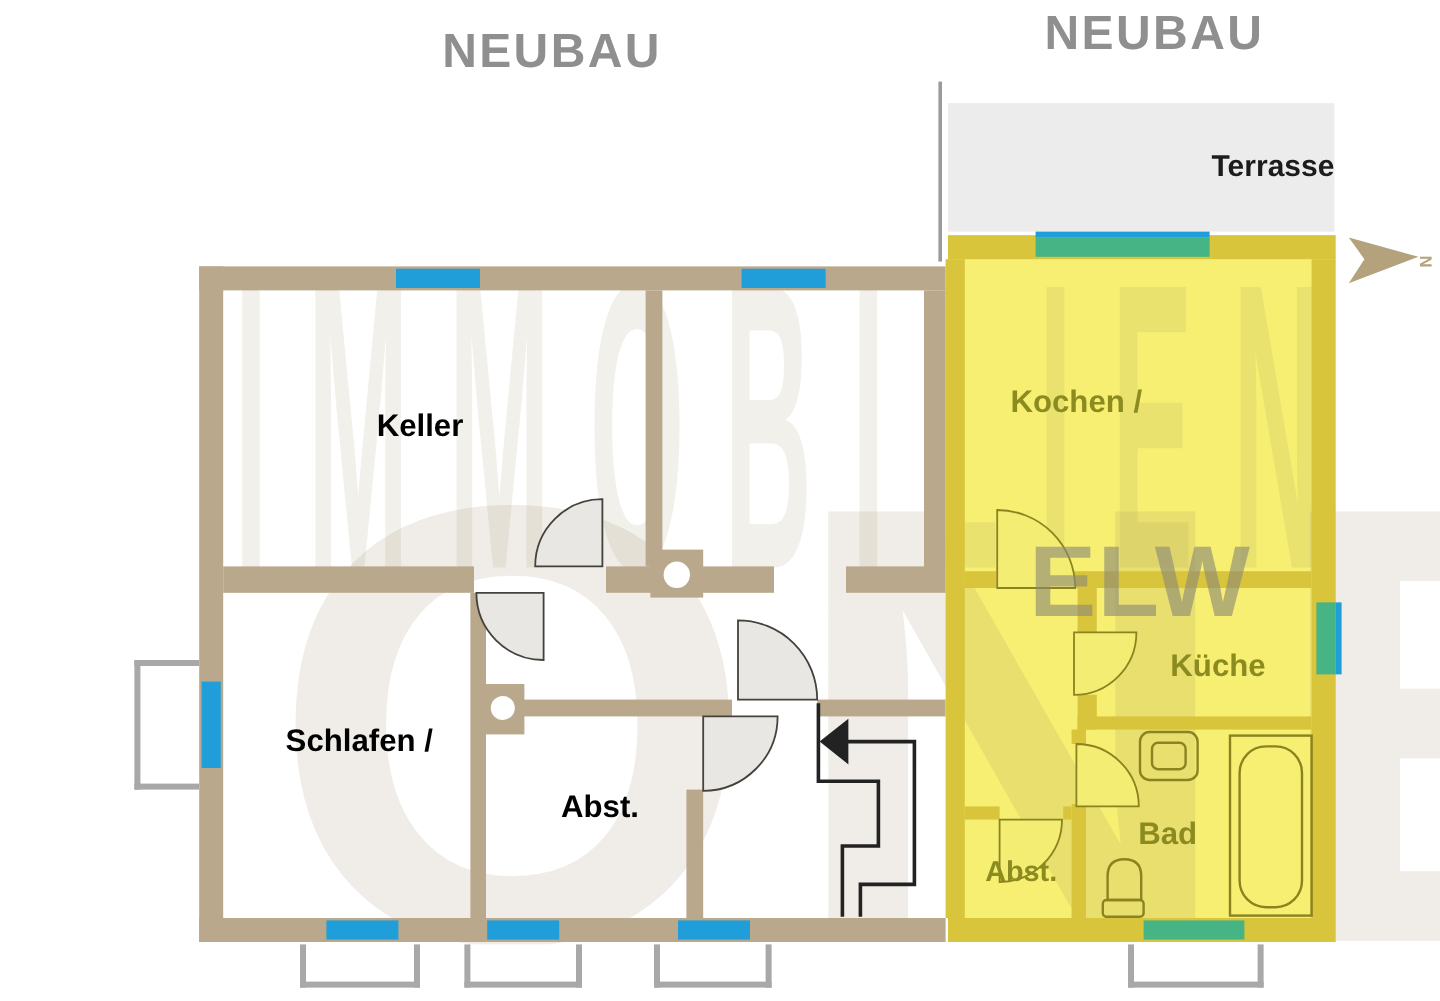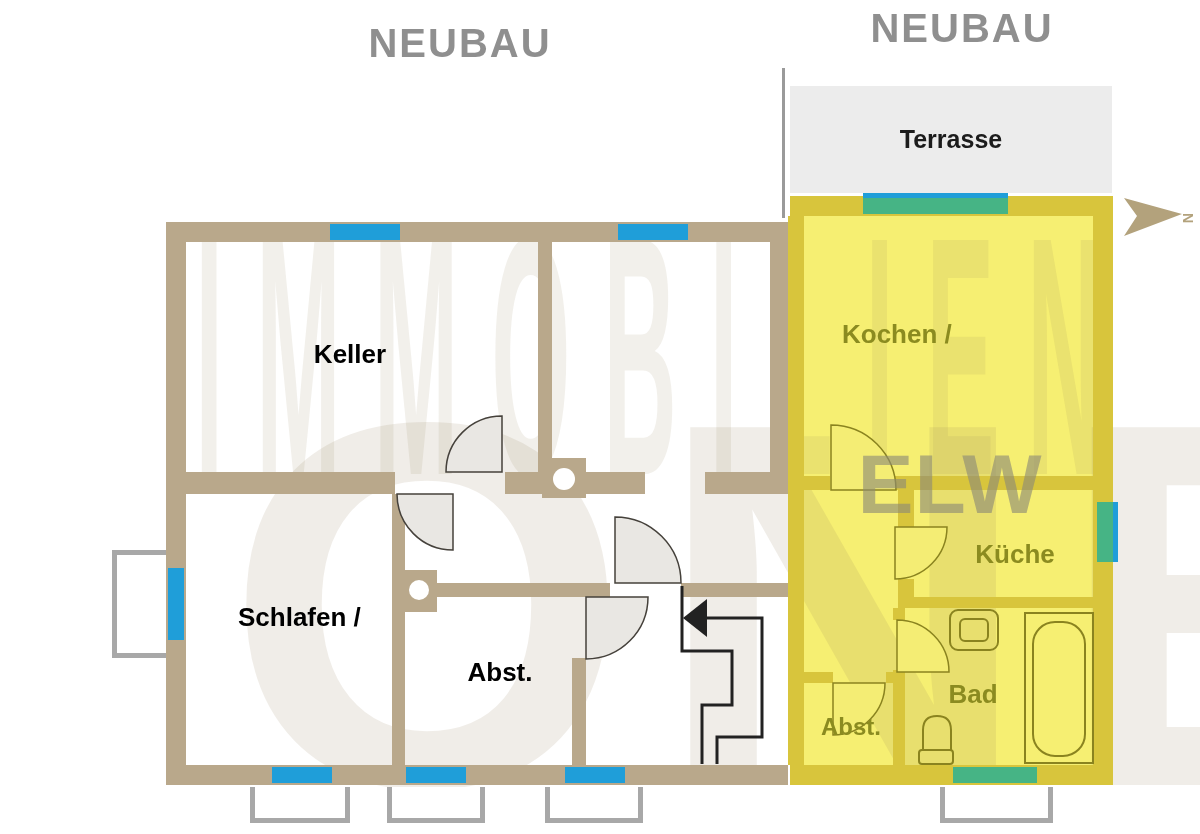--- a/index.html
+++ b/index.html
@@ -15,21 +15,21 @@
   .shaft{position:absolute;border:5px solid #a8a8a8;box-sizing:border-box;z-index:2;background:#fff;}
   .shaft.open-top{border-top:none;}
   .shaft.open-right{border-right:none;}
   
   .title{position:absolute;z-index:6;font-size:40px;font-weight:700;color:#8f8f8f;
          letter-spacing:2px;text-align:center;}
   .roomlabel{position:absolute;z-index:5;font-size:26px;font-weight:700;color:#000000;}
   .olive{color:#8b8b20;}
   .center{text-align:center;}
   .terrasse{position:absolute;left:790px;top:86px;width:322px;height:107px;background:#ececec;
-            z-index:1;display:flex;align-items:center;justify-content:center;}
+            z-index:1;display:flex;align-items:center;justify-content:flex-end;}
   .terrasse .tlabel{font-size:25px;font-weight:700;color:#1c1c1c;}
   .sepline{position:absolute;left:782px;top:68px;width:3px;height:150px;background:#9a9a9a;z-index:6;}
   .wm{position:absolute;z-index:2;font-weight:700;color:rgba(150,128,90,0.12);
       white-space:nowrap;transform-origin:0 0;line-height:1;}
   #wm1{left:195px;top:186px;font-size:340px;letter-spacing:0.32em;transform:scaleX(0.30);}
   #wm2{left:225px;top:345px;font-size:520px;letter-spacing:0.05em;transform:scaleX(1.0);
        color:rgba(150,128,90,0.14);}
   #elw-label{position:absolute;left:855px;top:442px;width:190px;z-index:5;text-align:center;
              font-size:84px;font-weight:700;color:#8d8b76;opacity:0.62;letter-spacing:1px;line-height:1;}
   #plan-svg{position:absolute;left:0;top:0;z-index:4;}

